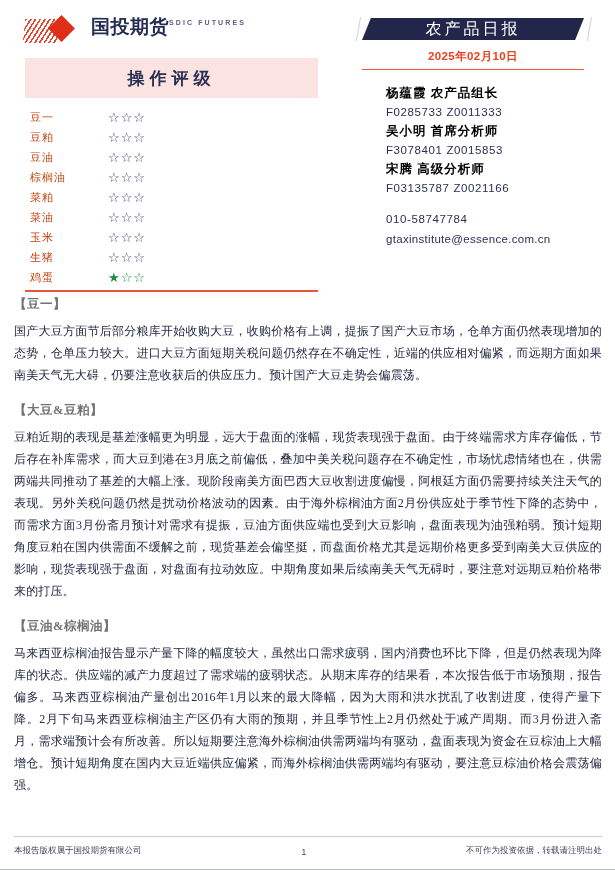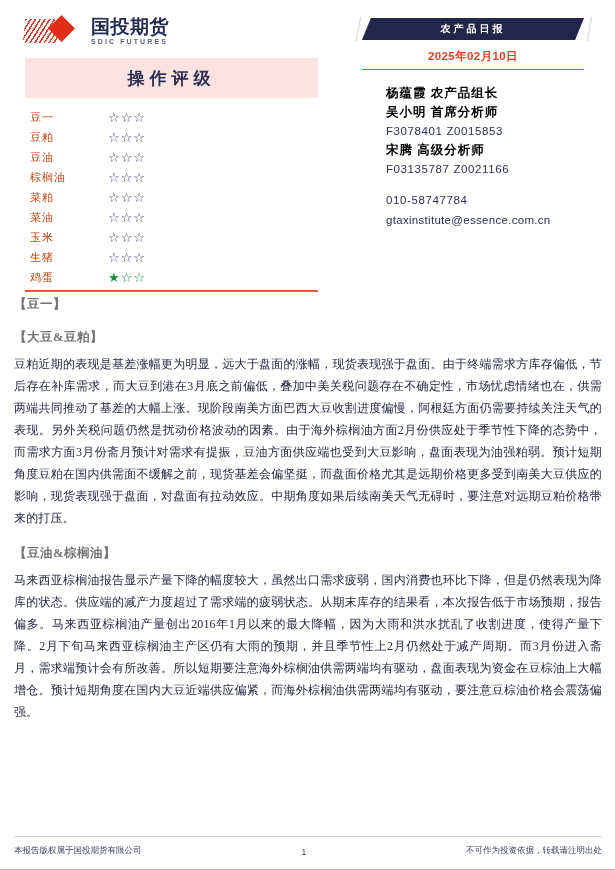--- a/index.html
+++ b/index.html
@@ -59,21 +59,21 @@
     position: absolute;
     left: 28px;
     top: 3px;
     width: 19px;
     height: 19px;
     background: #e02d18;
     transform: rotate(45deg);
   }
   .logo-text {
     display: flex;
-    flex-direction: column;
+    flex-direction: row;
     line-height: 1;
     padding-top: 1px;
   }
   .logo-cn {
     font-family: "Liberation Sans", sans-serif;
     font-size: 19px;
     font-weight: bold;
     color: #242c52;
     letter-spacing: 0.5px;
   }
@@ -156,22 +156,22 @@
     background: #22264a;
     clip-path: polygon(4% 0%, 100% 0%, 96% 100%, 0% 100%);
   }
   .banner-text {
     position: absolute;
     inset: 0;
     display: flex;
     align-items: center;
     justify-content: center;
     color: #ffffff;
-    font-size: 10px;
-    font-weight: bold;
+    font-size: 16px;
+    font-weight: normal;
     letter-spacing: 3px;
     font-family: "Liberation Serif", serif;
   }
   .banner-tick-l, .banner-tick-r {
     position: absolute;
     top: -1px;
     width: 1px;
     height: 24px;
     background: #cfd2de;
   }
@@ -361,35 +361,37 @@
         <div class="banner-tick-l"></div>
         <div class="banner-shape"></div>
         <div class="banner-text">农产品日报</div>
         <div class="banner-tick-r"></div>
       </div>
       <div class="date-line">2025年02月10日</div>
       <div class="date-rule"></div>
 
       <div class="contacts" id="contacts-list">
           <div class="contact-person">杨蕴霞  农产品组长</div>
+          <div class="contact-code">F0285733  Z0011333</div>
           <div class="contact-person">吴小明  首席分析师</div>
           <div class="contact-code">F3078401  Z0015853</div>
           <div class="contact-person">宋腾  高级分析师</div>
           <div class="contact-code">F03135787  Z0021166</div>
           <div class="contact-gap"></div>
           <div class="contact-phone">010-58747784</div>
           <div class="contact-email">gtaxinstitute@essence.com.cn</div>
         </div>
     </div>
 
   </div>
 
   <div class="content" id="sections-root">
       <div class="section">
         <div class="section-heading">【豆一】</div>
+        <div class="section-body">国产大豆方面节后部分粮库开始收购大豆，收购价格有上调，提振了国产大豆市场，仓单方面仍然表现增加的态势，仓单压力较大。进口大豆方面短期关税问题仍然存在不确定性，近端的供应相对偏紧，而远期方面如果南美天气无大碍，仍要注意收获后的供应压力。预计国产大豆走势会偏震荡。</div>
       </div>
       <div class="section">
         <div class="section-heading">【大豆&amp;豆粕】</div>
         <div class="section-body">豆粕近期的表现是基差涨幅更为明显，远大于盘面的涨幅，现货表现强于盘面。由于终端需求方库存偏低，节后存在补库需求，而大豆到港在3月底之前偏低，叠加中美关税问题存在不确定性，市场忧虑情绪也在，供需两端共同推动了基差的大幅上涨。现阶段南美方面巴西大豆收割进度偏慢，阿根廷方面仍需要持续关注天气的表现。另外关税问题仍然是扰动价格波动的因素。由于海外棕榈油方面2月份供应处于季节性下降的态势中，而需求方面3月份斋月预计对需求有提振，豆油方面供应端也受到大豆影响，盘面表现为油强粕弱。预计短期角度豆粕在国内供需面不缓解之前，现货基差会偏坚挺，而盘面价格尤其是远期价格更多受到南美大豆供应的影响，现货表现强于盘面，对盘面有拉动效应。中期角度如果后续南美天气无碍时，要注意对远期豆粕价格带来的打压。</div>
       </div>
       <div class="section">
         <div class="section-heading">【豆油&amp;棕榈油】</div>
         <div class="section-body">马来西亚棕榈油报告显示产量下降的幅度较大，虽然出口需求疲弱，国内消费也环比下降，但是仍然表现为降库的状态。供应端的减产力度超过了需求端的疲弱状态。从期末库存的结果看，本次报告低于市场预期，报告偏多。马来西亚棕榈油产量创出2016年1月以来的最大降幅，因为大雨和洪水扰乱了收割进度，使得产量下降。2月下旬马来西亚棕榈油主产区仍有大雨的预期，并且季节性上2月仍然处于减产周期。而3月份进入斋月，需求端预计会有所改善。所以短期要注意海外棕榈油供需两端均有驱动，盘面表现为资金在豆棕油上大幅增仓。预计短期角度在国内大豆近端供应偏紧，而海外棕榈油供需两端均有驱动，要注意豆棕油价格会震荡偏强。</div>
       </div>
     </div>

